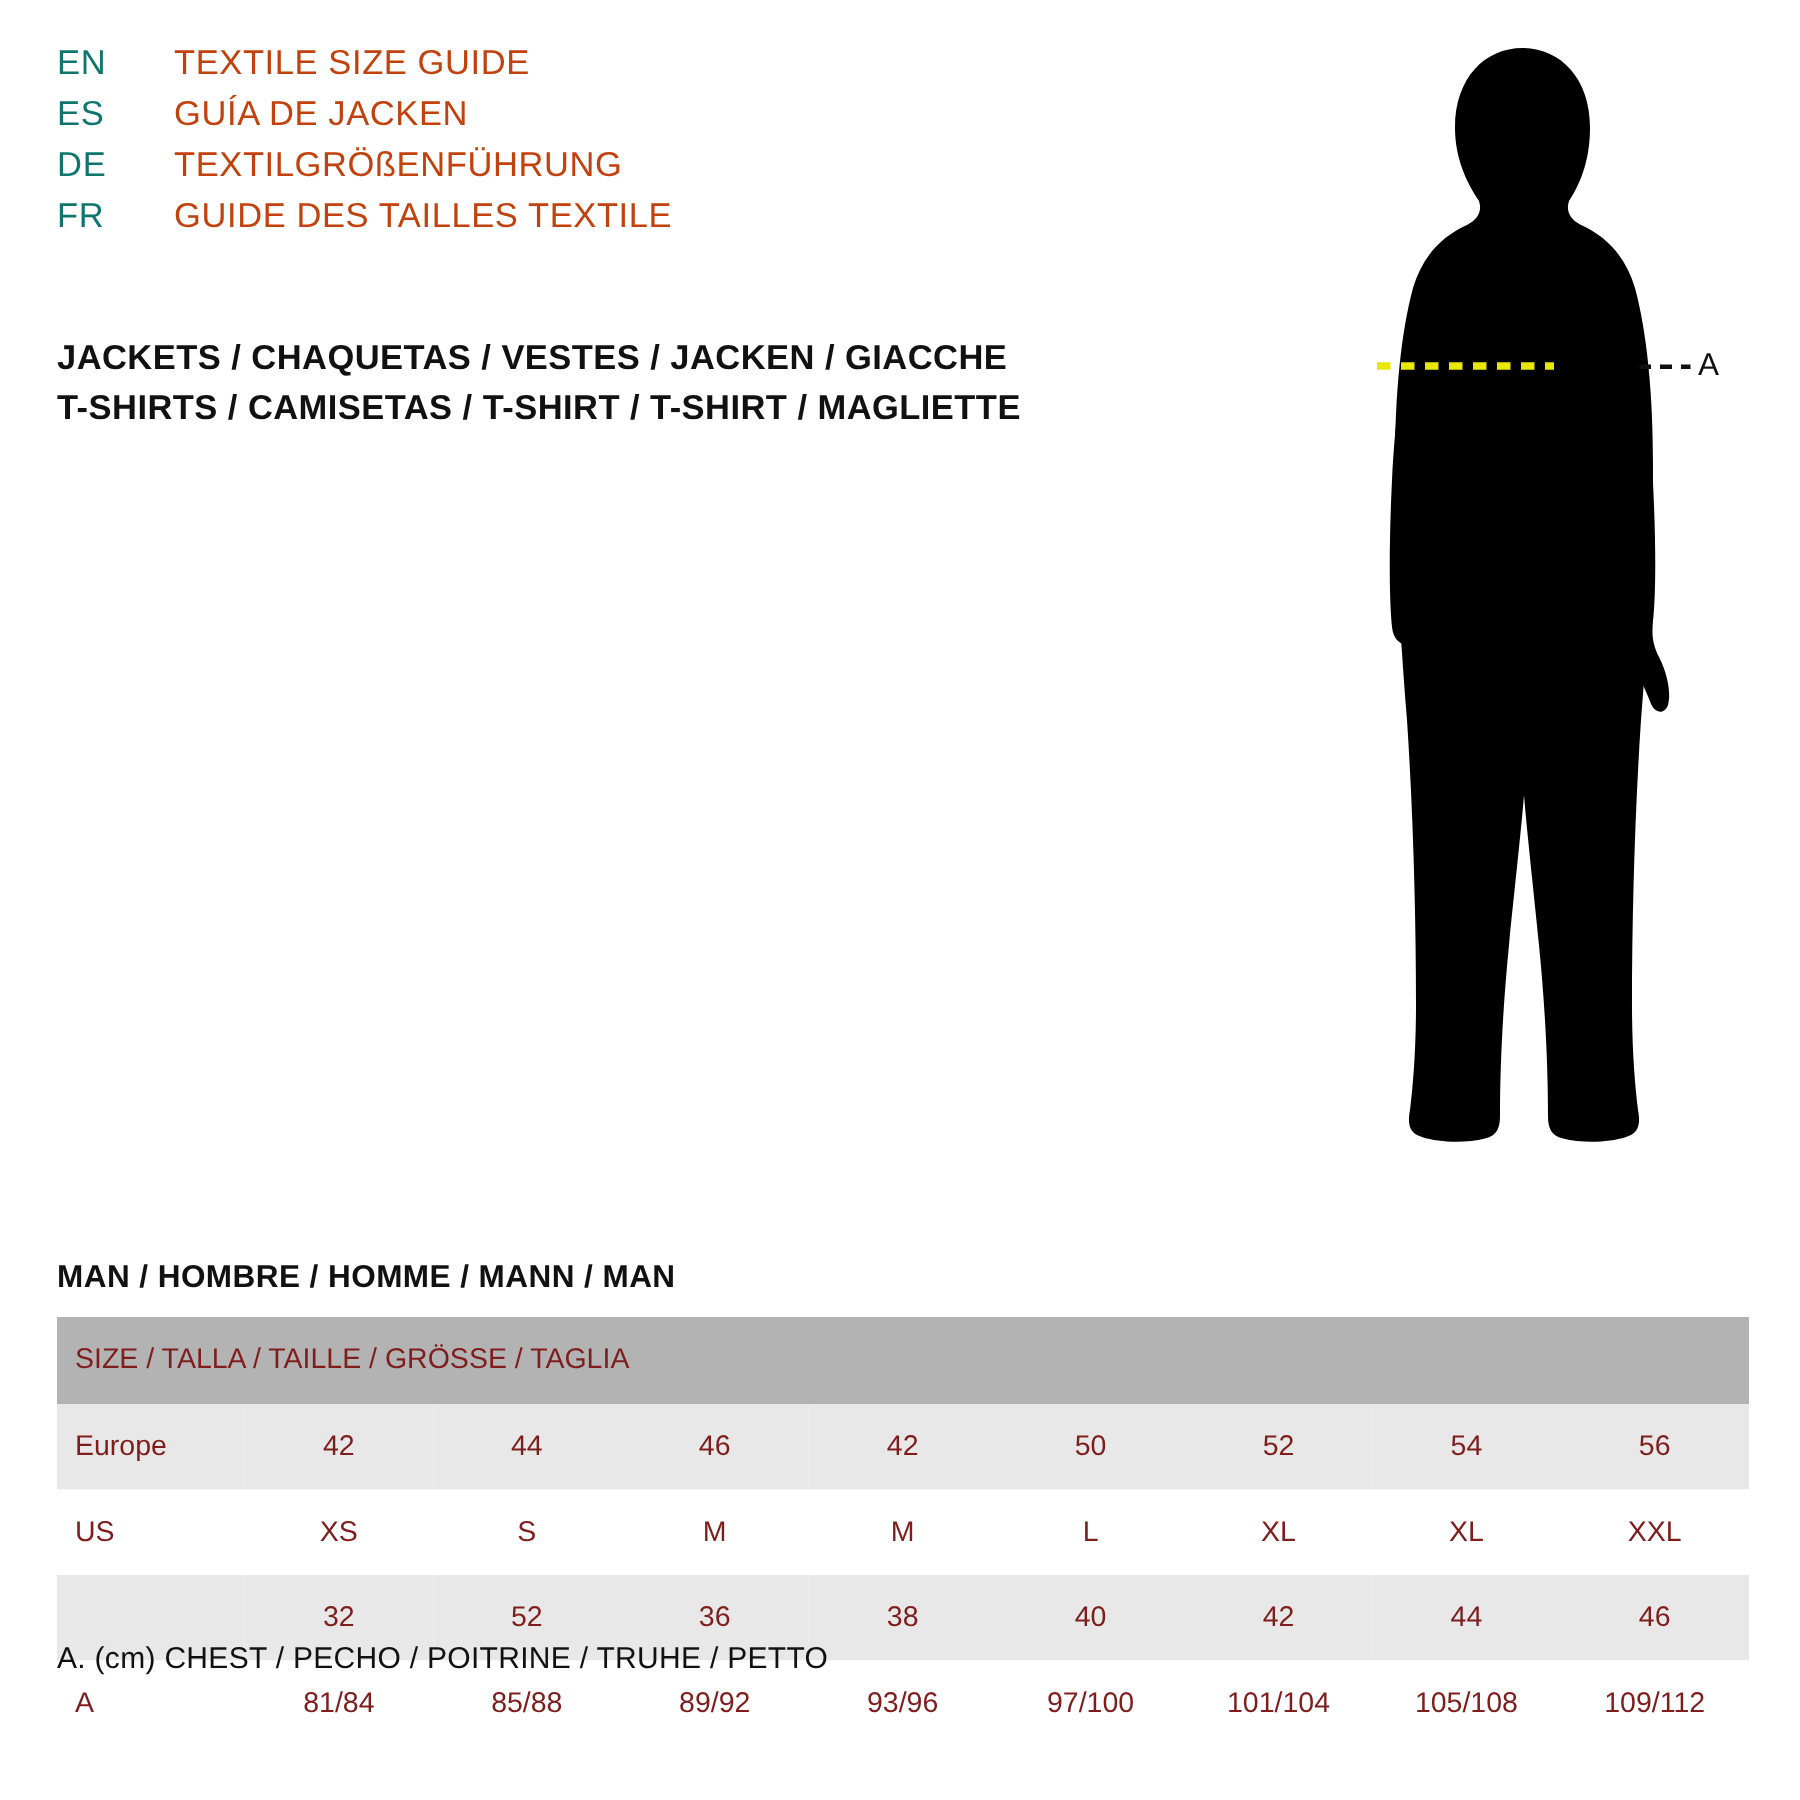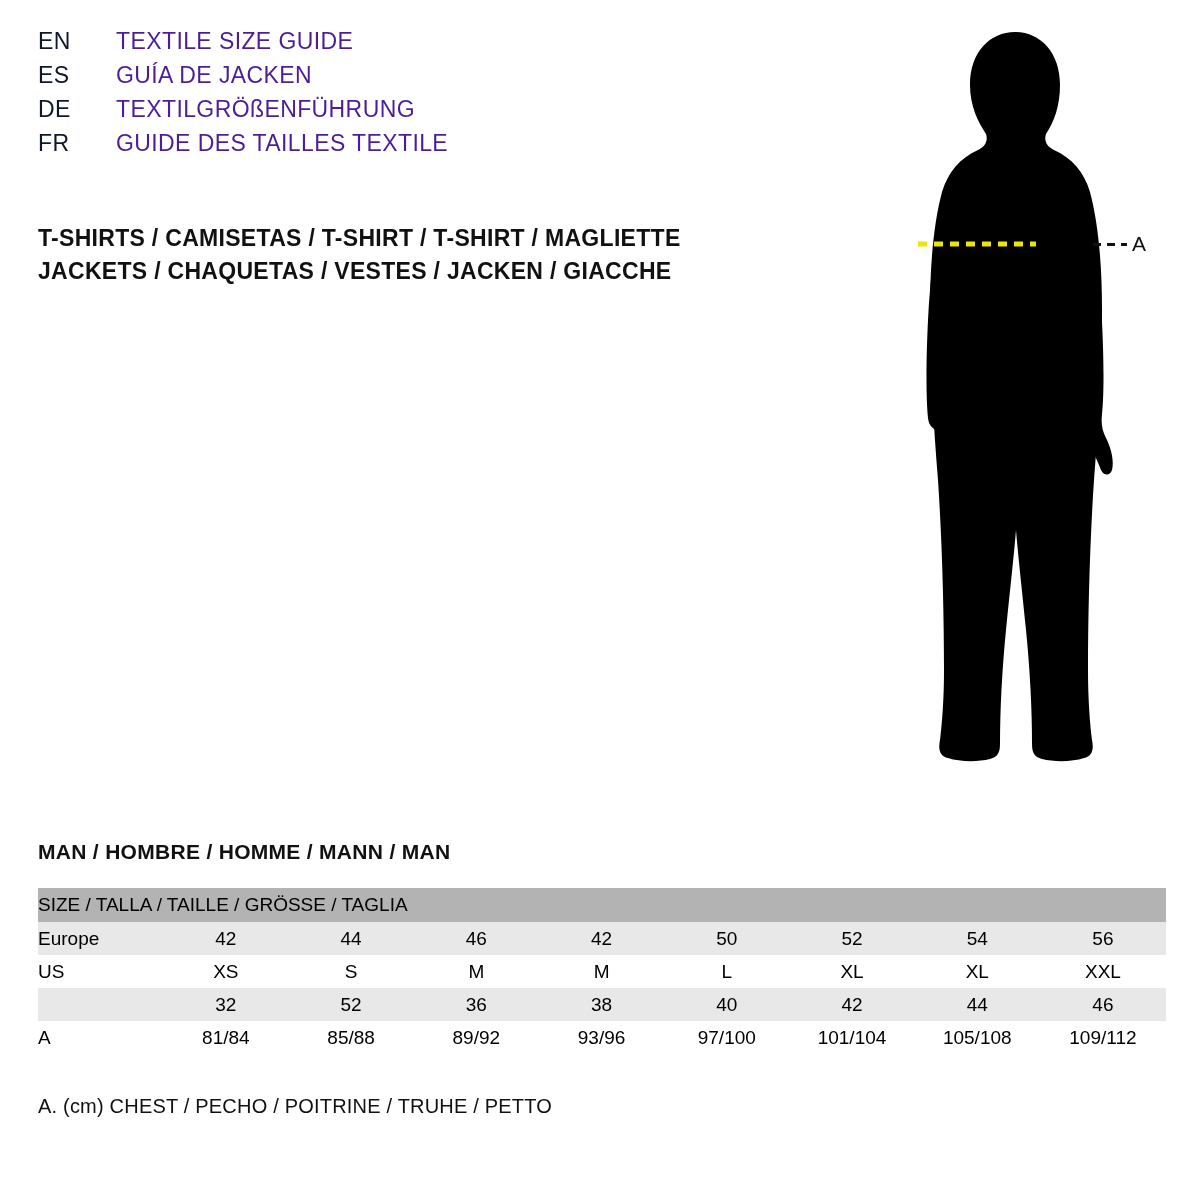--- a/index.html
+++ b/index.html
@@ -25,26 +25,26 @@
   }
   .lang-row {
     display: flex;
     align-items: baseline;
     height: 34px;
   }
   .lang-code {
     width: 78px;
     font-size: 23px;
     letter-spacing: 0.5px;
-    color: #0f172a;
+    color: #0f766e;
   }
   .lang-text {
     font-size: 23px;
     letter-spacing: 0.4px;
-    color: #4c1d95;
+    color: #c2410c;
     white-space: nowrap;
   }
 
   .garment-lines {
     position: absolute;
     left: 38px;
     top: 222px;
     width: 760px;
   }
   .garment-line {
@@ -89,32 +89,32 @@
     position: absolute;
     left: 38px;
     top: 840px;
     width: 1128px;
   }
   .section-title {
     font-size: 21px;
     font-weight: bold;
     letter-spacing: 0.3px;
     color: #111;
-    margin-bottom: 24px;
+    margin-bottom: 14px;
   }
   table.size-table {
     border-collapse: collapse;
     width: 1128px;
     table-layout: fixed;
   }
   table.size-table td {
     font-size: 19px;
-    color: #000000;
+    color: #7f1d1d;
     height: 33px;
-    padding: 0;
+    padding: 12px;
     vertical-align: middle;
   }
   td.label-cell {
     text-align: left;
     padding-left: 8px;
     width: 170px;
   }
   td.val-cell {
     text-align: center;
   }
@@ -155,22 +155,22 @@
     <span class="lang-code">DE</span>
     <span class="lang-text">TEXTILGRÖßENFÜHRUNG</span>
   </div>
   <div class="lang-row">
     <span class="lang-code">FR</span>
     <span class="lang-text">GUIDE DES TAILLES TEXTILE</span>
   </div>
 </div>
 
 <div class="garment-lines">
+  <div class="garment-line">JACKETS / CHAQUETAS / VESTES / JACKEN / GIACCHE</div>
   <div class="garment-line">T-SHIRTS / CAMISETAS / T-SHIRT / T-SHIRT / MAGLIETTE</div>
-  <div class="garment-line">JACKETS / CHAQUETAS / VESTES / JACKEN / GIACCHE</div>
 </div>
 
 <div class="figure-wrap">
   <svg width="330" height="790" viewBox="0 0 330 790" xmlns="http://www.w3.org/2000/svg">
     <path fill="#000000" d="
       M 130 75
       C 130 42, 150 22, 175 22
       C 200 22, 220 42, 220 75
       C 220 96, 214 112, 206 124
       C 204 130, 206 136, 214 140

